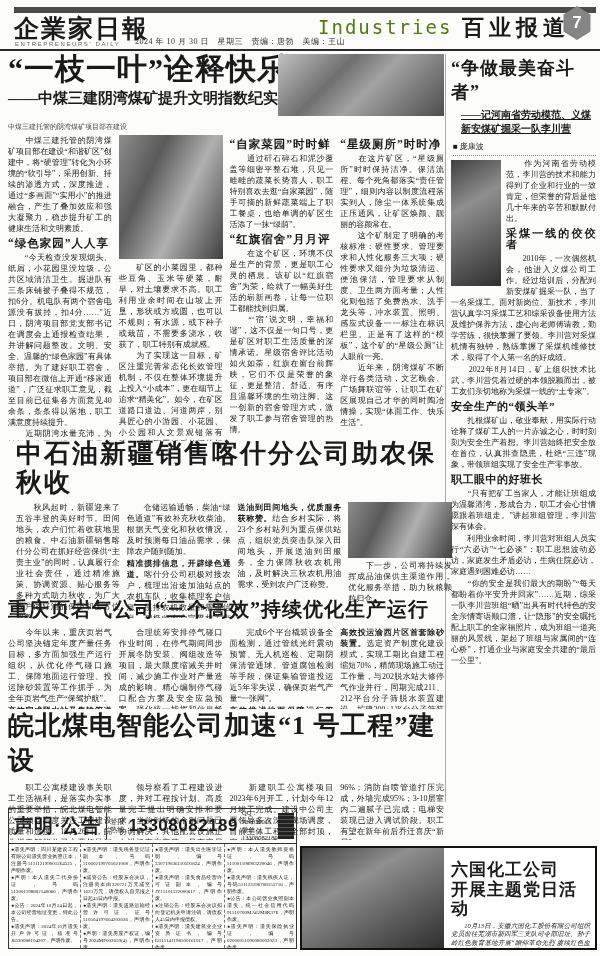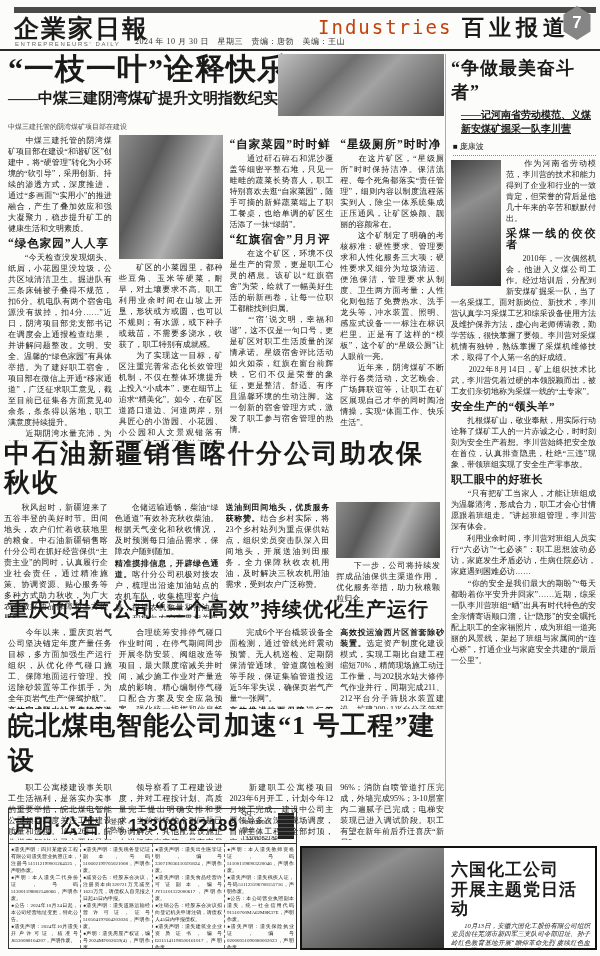--- a/index.html
+++ b/index.html
@@ -8,21 +8,21 @@
     background:#fcfcfb;color:#1a1a1a;
     font-family:"Liberation Serif","DejaVu Serif",serif;
   }
   .abs{position:absolute;}
   .pre{white-space:pre-line;}
   
   .topbar{left:14px;top:7px;width:582px;height:6px;background:#4b4b4b;}
   .logo-cn{left:14px;top:16px;font-size:25px;font-weight:bold;letter-spacing:2px;line-height:1;}
   .logo-en{left:15px;top:41px;font-size:6px;letter-spacing:1.6px;color:#666;font-family:"Liberation Sans",sans-serif;}
   .dateline{left:135px;top:36px;font-size:8px;color:#333;letter-spacing:.5px;}
-  .sec-en{left:318px;top:16px;font-size:19px;color:#c2410c;font-family:"DejaVu Sans Mono",monospace;letter-spacing:2px;}
+  .sec-en{left:318px;top:16px;font-size:19px;color:#4d7c0f;font-family:"DejaVu Sans Mono",monospace;letter-spacing:2px;}
   .sec-cn{left:462px;top:13px;font-size:22px;font-weight:bold;letter-spacing:5px;}
   .hexa{left:562px;top:6px;width:30px;height:34px;background:#858585;
         clip-path:polygon(50% 0,95% 25%,95% 75%,50% 100%,5% 75%,5% 25%);
         color:#fff;font-weight:bold;font-size:17px;display:flex;align-items:center;justify-content:center;
         font-family:"Liberation Sans",sans-serif;}
   .head-rule{left:0;top:49px;width:600px;height:2px;background:#2a2a2a;}
   .vdiv{left:445px;top:54px;width:1px;height:748px;background:#aaa;}
   
   .cols{display:flex;gap:7px;}
   .col{flex:1 1 0;overflow:hidden;font-size:8px;line-height:11px;text-align:justify;}
@@ -36,21 +36,21 @@
   
   .a1{left:8px;top:54px;width:436px;}
   .a1-top{position:relative;height:64px;}
   .a1-h1{font-size:30px;font-weight:bold;line-height:1;letter-spacing:1px;}
   .a1-deck{font-size:15px;font-weight:bold;margin-top:5px;}
   .a1-photo{position:absolute;right:0;top:0;width:166px;height:62px;}
   .a1-cap{font-size:7px;color:#444;margin:4px 0 3px 0;}
   .a1-body{height:306px;}
   .a1-colphoto{width:100%;height:124px;margin-bottom:3px;}
   
-  .a2{left:4px;top:440px;width:436px;}
+  .a2{left:16px;top:440px;width:436px;}
   .a2-h1{font-size:26px;font-weight:bold;letter-spacing:2px;line-height:1.1;margin-bottom:5px;}
   .a2-body{height:116px;}
   .a2-colphoto{width:100%;height:56px;margin-bottom:2px;}
   
   .a3{left:8px;top:596px;width:436px;}
   .a3-h1{font-size:20px;font-weight:bold;letter-spacing:1px;margin-bottom:4px;}
   .a3-body{height:82px;}
   
   .a4{left:8px;top:708px;width:436px;}
   .a4-h1{font-size:26px;font-weight:bold;letter-spacing:1px;margin-bottom:4px;}

